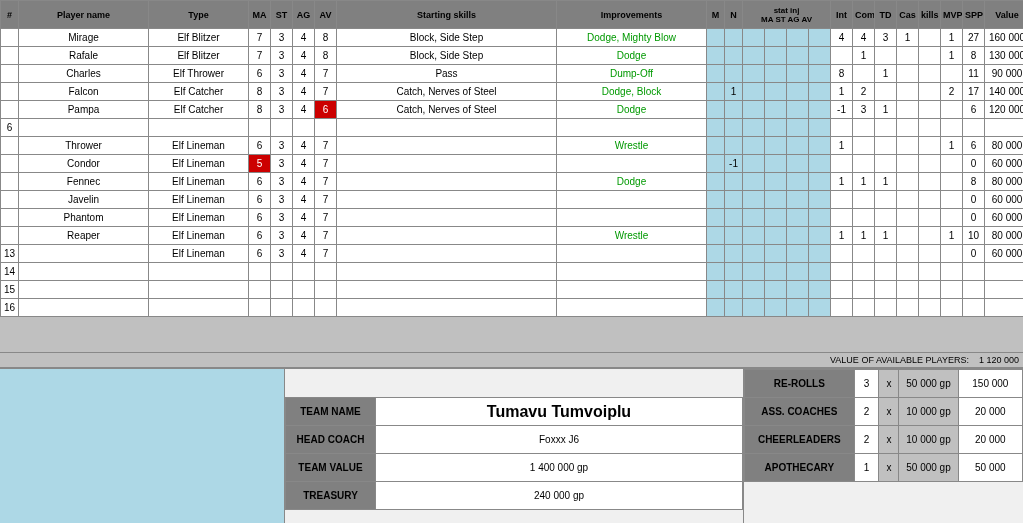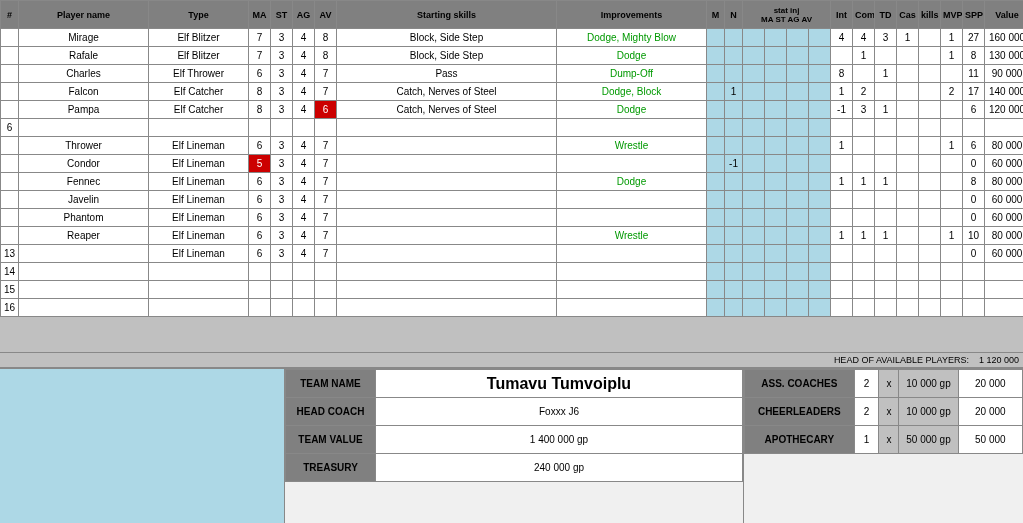--- a/index.html
+++ b/index.html
@@ -89,20 +89,21 @@
       background: #add8e6;
       border-right: 1px solid #888;
     }
     .bottom-middle {
       flex: 1;
       background: #f0f0f0;
     }
     .bottom-middle table {
       width: 100%;
       border-collapse: collapse;
+      margin-top: 28px;
     }
     .bottom-middle table td {
       border: 1px solid #888;
       padding: 2px 4px;
       font-size: 10px;
       height: 28px;
     }
     .label-cell {
       background: #808080;
       color: #000;
@@ -597,21 +598,21 @@
             <td></td>
             <td></td>
             <td></td>
             <td></td>
           </tr>
         </tbody>
     </table>
   </div>
 
   <div style="background:#c0c0c0; text-align:right; font-size:9px; padding:2px 4px; border-top:1px solid #888; border-bottom:1px solid #888;">
-    <span>HEAD OF AVAILABLE PLAYERS:</span>
+    <span>VALUE OF AVAILABLE PLAYERS:</span>
     &nbsp;&nbsp;
     <span>1 120 000</span>
   </div>
 
   <div class="bottom-section">
 
     <div class="bottom-left"></div>
 
     <div class="bottom-middle">
       <table>
@@ -632,20 +633,27 @@
           <td class="label-cell">TREASURY</td>
           <td class="value-cell">240 000 gp</td>
         </tr>
       </tbody>
         </table>
     </div>
 
     <div class="bottom-right">
       <table>
         <tbody>
+            <tr>
+          <td class="br-label">RE-ROLLS</td>
+          <td class="br-num">3</td>
+          <td class="br-x">x</td>
+          <td class="br-cost">50 000 gp</td>
+          <td class="br-total">150 000</td>
+        </tr>
         <tr>
           <td class="br-label">ASS. COACHES</td>
           <td class="br-num">2</td>
           <td class="br-x">x</td>
           <td class="br-cost">10 000 gp</td>
           <td class="br-total">20 000</td>
         </tr>
         <tr>
           <td class="br-label">CHEERLEADERS</td>
           <td class="br-num">2</td>

